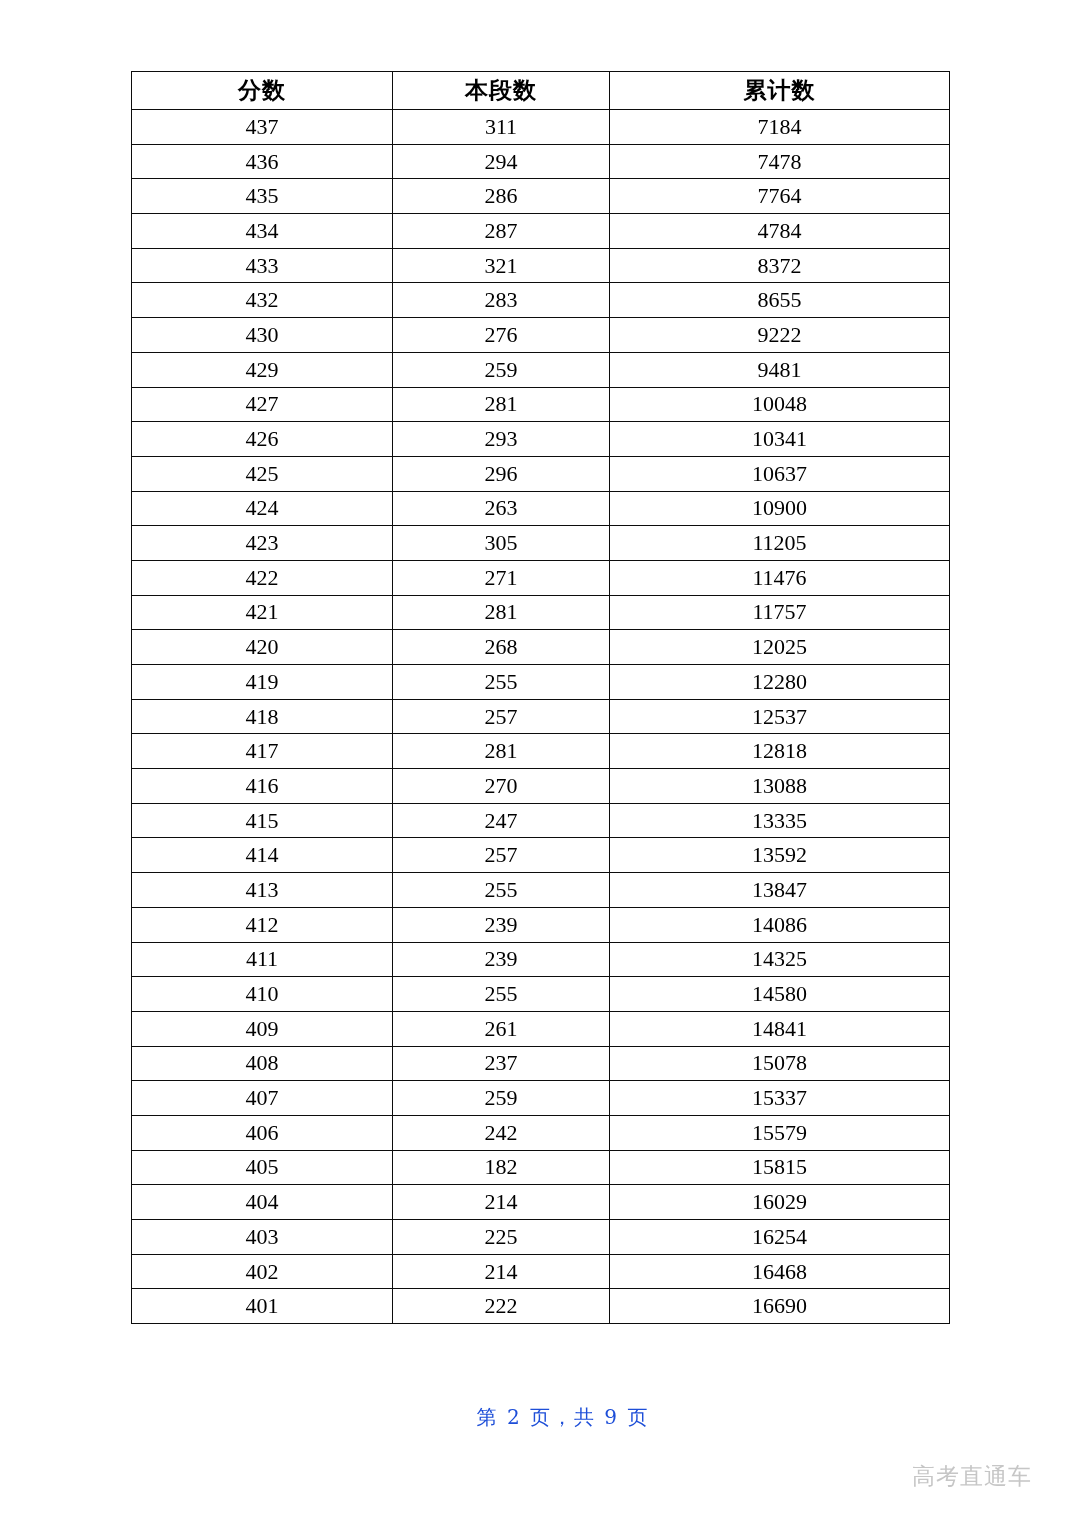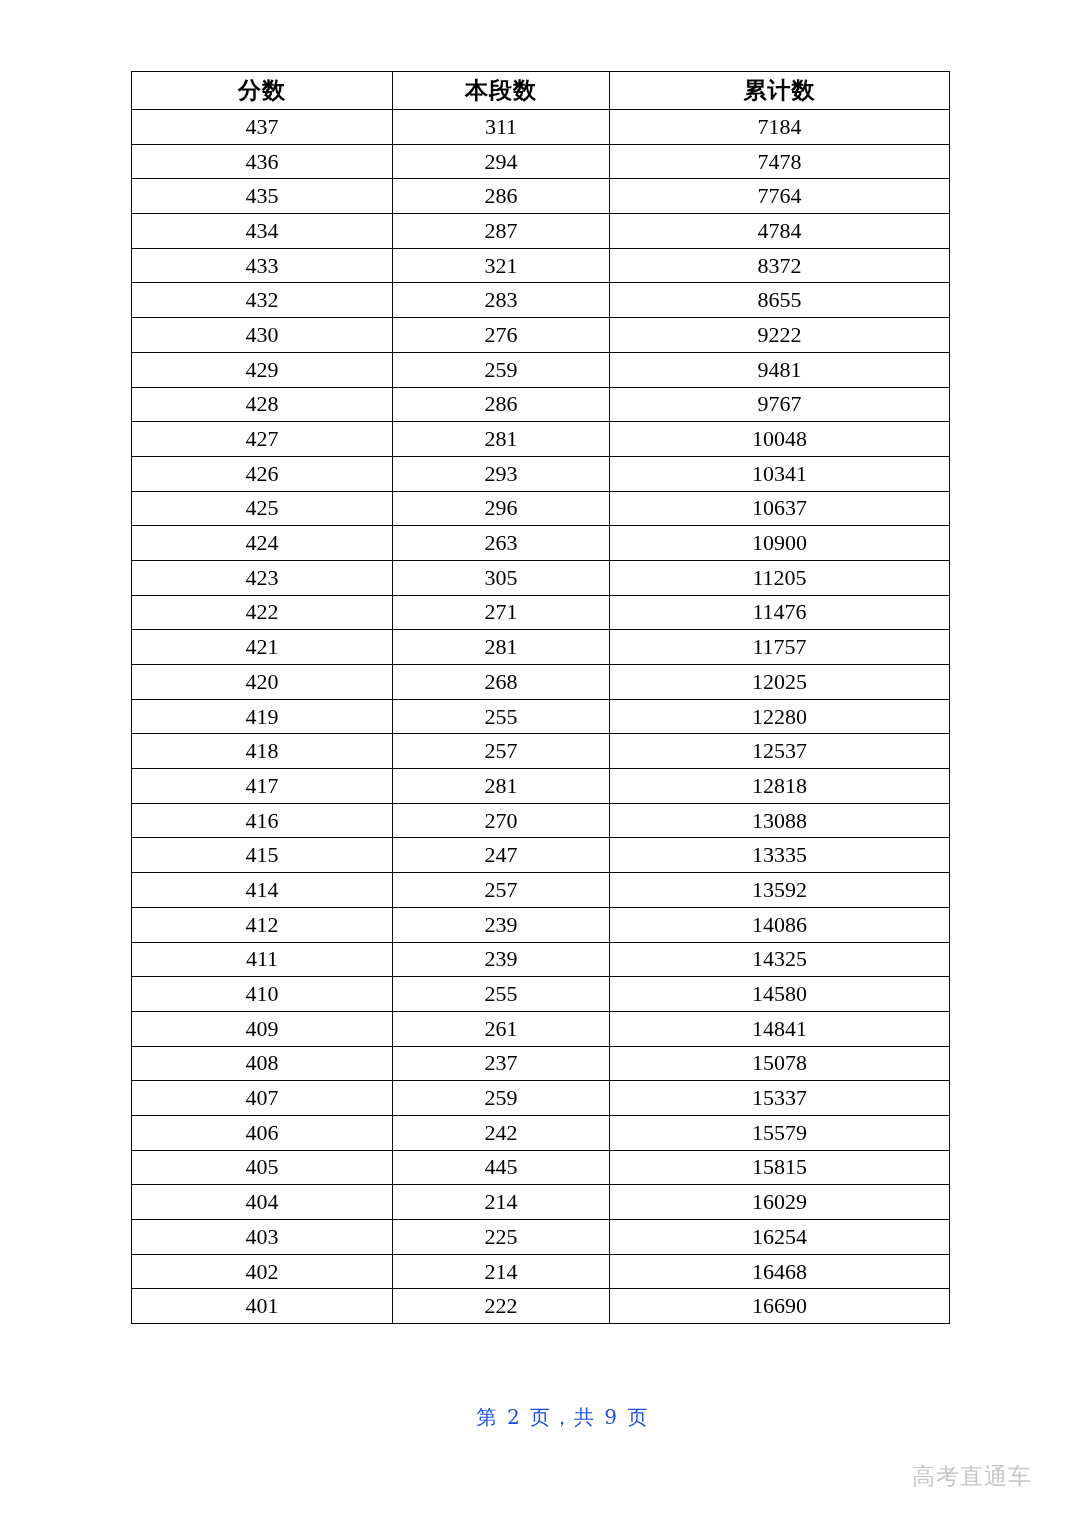--- a/index.html
+++ b/index.html
@@ -146,25 +146,20 @@
             <td>430</td>
             <td>276</td>
             <td>9222</td>
           </tr>
           <tr>
             <td>429</td>
             <td>259</td>
             <td>9481</td>
           </tr>
           <tr>
-            <td>428</td>
-            <td>286</td>
-            <td>9767</td>
-          </tr>
-          <tr>
             <td>427</td>
             <td>281</td>
             <td>10048</td>
           </tr>
           <tr>
             <td>426</td>
             <td>293</td>
             <td>10341</td>
           </tr>
           <tr>
@@ -221,20 +216,25 @@
             <td>415</td>
             <td>247</td>
             <td>13335</td>
           </tr>
           <tr>
             <td>414</td>
             <td>257</td>
             <td>13592</td>
           </tr>
           <tr>
+            <td>413</td>
+            <td>255</td>
+            <td>13847</td>
+          </tr>
+          <tr>
             <td>412</td>
             <td>239</td>
             <td>14086</td>
           </tr>
           <tr>
             <td>411</td>
             <td>239</td>
             <td>14325</td>
           </tr>
           <tr>
@@ -257,21 +257,21 @@
             <td>259</td>
             <td>15337</td>
           </tr>
           <tr>
             <td>406</td>
             <td>242</td>
             <td>15579</td>
           </tr>
           <tr>
             <td>405</td>
-            <td>445</td>
+            <td>182</td>
             <td>15815</td>
           </tr>
           <tr>
             <td>404</td>
             <td>214</td>
             <td>16029</td>
           </tr>
           <tr>
             <td>403</td>
             <td>225</td>

